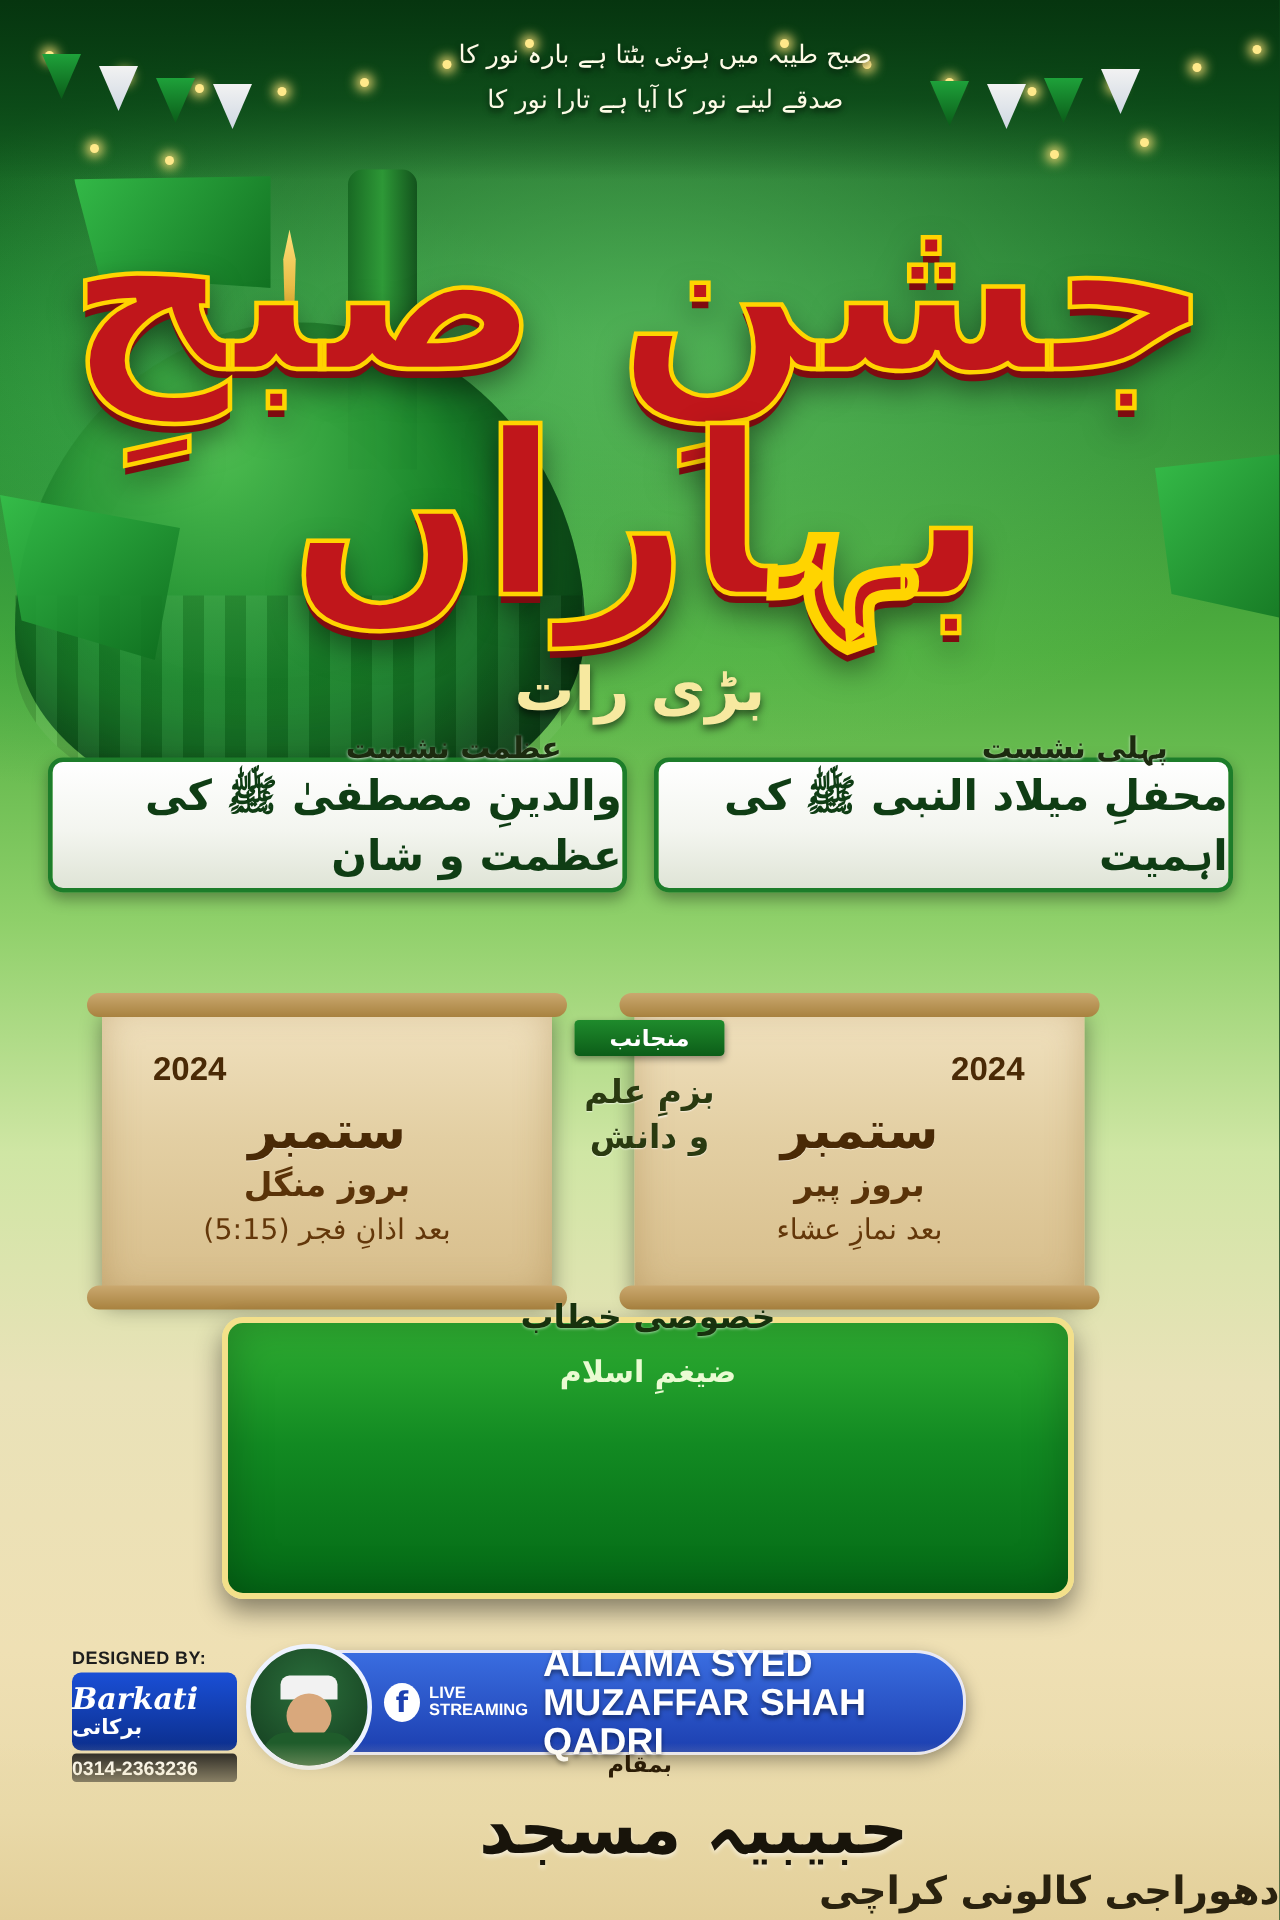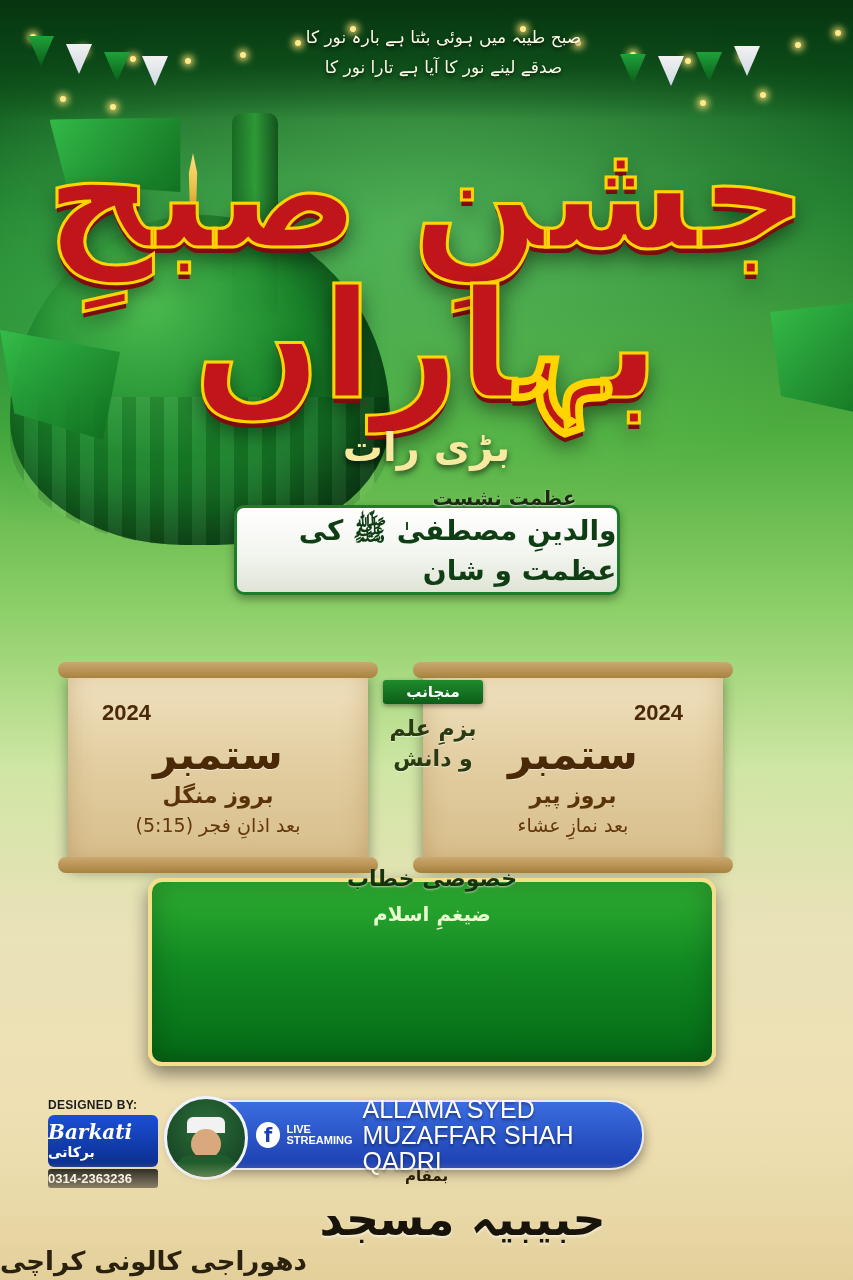--- a/index.html
+++ b/index.html
@@ -70,21 +70,21 @@
     font-size:150px;font-weight:bold;line-height:150px;
     color:#c0161b;
     -webkit-text-stroke:3px #ffd400;
     text-shadow:
       0 0 2px #ffdf3a,
       0 6px 0 #7e0b10,
       0 10px 22px rgba(0,0,0,.55);
     letter-spacing:-6px;
   }
   .title-sub{
-    margin-top:4px;
+    margin-top:17px;
     font-family:"DejaVu Sans",sans-serif;direction:rtl;
     font-size:40px;font-weight:bold;color:#f7e9a0;
     text-shadow:0 3px 6px rgba(0,0,0,.65);
   }
   
   .sessions{
     position:absolute;top:505px;left:26px;width:801px;
     display:flex;flex-direction:row-reverse;gap:18px;justify-content:center;
   }
   .session{
@@ -121,21 +121,21 @@
   .scroll:after{bottom:-8px;}
   .scroll-right{right:130px;}
   .scroll-left{left:68px;}
   .scroll-body{
     position:absolute;inset:40px 14px 10px 14px;
     display:flex;flex-direction:column;align-items:center;justify-content:center;
     text-align:center;color:#3a2206;
   }
   .scroll-month{
     font-family:"DejaVu Sans",sans-serif;direction:rtl;
-    font-size:42px;font-weight:bold;color:#4a2a06;
+    font-size:34px;font-weight:bold;color:#4a2a06;
     text-shadow:0 1px 0 rgba(255,255,255,.45);
   }
   .scroll-day{
     font-family:"DejaVu Sans",sans-serif;direction:rtl;
     font-size:22px;font-weight:bold;margin-top:4px;color:#5a3309;
   }
   .scroll-time{
     font-family:"DejaVu Sans",sans-serif;direction:rtl;
     font-size:19px;margin-top:6px;color:#63370a;
   }
@@ -215,42 +215,42 @@
   .avatar .face{position:absolute;left:50%;top:30px;width:30px;height:30px;border-radius:50%;background:#d9a87c;transform:translateX(-50%);}
   .avatar .cap{position:absolute;left:50%;top:18px;width:38px;height:16px;border-radius:6px 6px 0 0;background:#f2f2f2;transform:translateX(-50%);}
   .avatar .body{position:absolute;left:50%;top:56px;width:62px;height:30px;border-radius:16px 16px 0 0;background:#1f5c2b;transform:translateX(-50%);}
   .fb{
     margin-left:84px;width:26px;height:26px;border-radius:50%;
     background:#fff;color:#1c3fb0;font-weight:bold;font-size:19px;
     display:flex;align-items:center;justify-content:center;font-family:"DejaVu Sans",sans-serif;
   }
   .livetxt{margin-left:6px;color:#fff;font-size:11px;font-weight:bold;line-height:11px;}
   .live-name{
-    margin-left:10px;color:#fff;font-weight:normal;font-size:25px;line-height:26px;
+    margin-left:10px;color:#fff;font-weight:bold;font-size:25px;line-height:26px;
     text-shadow:0 2px 3px rgba(0,0,0,.45);
   }
   
   .footer{
     position:absolute;left:0;bottom:0;width:853px;height:118px;
     background:linear-gradient(180deg, rgba(232,214,166,0) 0%, #e9d9a8 40%, #e3cf99 100%);
   }
   .venue-badge{
     position:absolute;left:50%;top:6px;transform:translateX(-50%);
     font-family:"DejaVu Sans",sans-serif;direction:rtl;
     color:#2b1c06;font-size:15px;font-weight:bold;text-align:center;line-height:16px;
   }
   .venue-main{
     position:absolute;left:0;top:30px;width:853px;text-align:center;
     font-family:"DejaVu Sans",sans-serif;direction:rtl;
     font-size:46px;font-weight:bold;color:#18140a;
     text-shadow:0 2px 3px rgba(255,255,255,.55);
     margin-left:36px;
   }
   .venue-sub{
-    position:absolute;left:0;top:84px;width:853px;text-align:left;
+    position:absolute;left:0;top:84px;width:853px;text-align:right;
     font-family:"DejaVu Sans",sans-serif;direction:rtl;
     font-size:26px;font-weight:bold;color:#2a220f;
   }
 </style>
 </head>
 <body>
 
 <div class="poster">
 
   <div class="topdark"></div>
@@ -298,20 +298,24 @@
     <div>صدقے لینے نور کا آیا ہے تارا نور کا</div>
   </div>
 
   <div class="title-block">
     <div class="title-main">جشنِ صبحِ بہاراں</div>
     <div class="title-sub">بڑی رات</div>
   </div>
 
   <div class="sessions">
     <div class="session">
+      <div class="session-label">پہلی نشست</div>
+      <div class="session-text">محفلِ میلاد النبی ﷺ کی اہمیت</div>
+    </div>
+    <div class="session">
       <div class="session-label">عظمت نشست</div>
       <div class="session-text">والدینِ مصطفیٰ ﷺ کی عظمت و شان</div>
     </div>
   </div>
 
   <div class="scrolls">
 
     <div class="scroll scroll-right">
       <div class="scroll-year year-r">2024</div>
       <div class="scroll-body">

